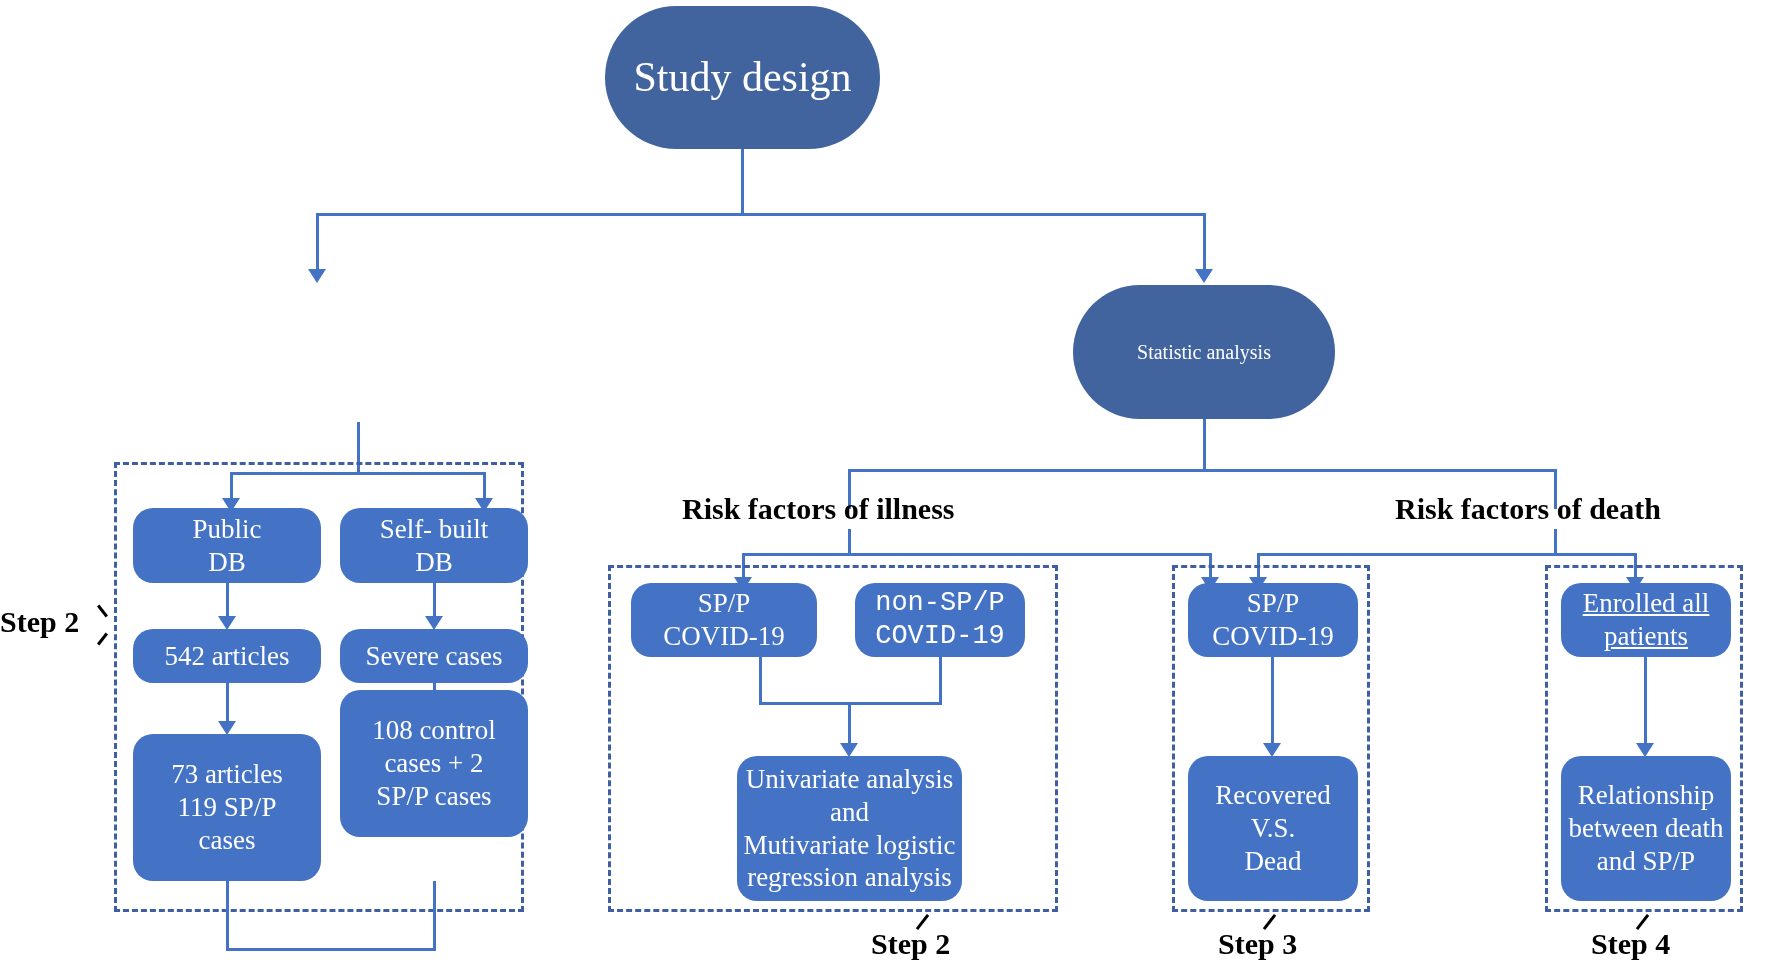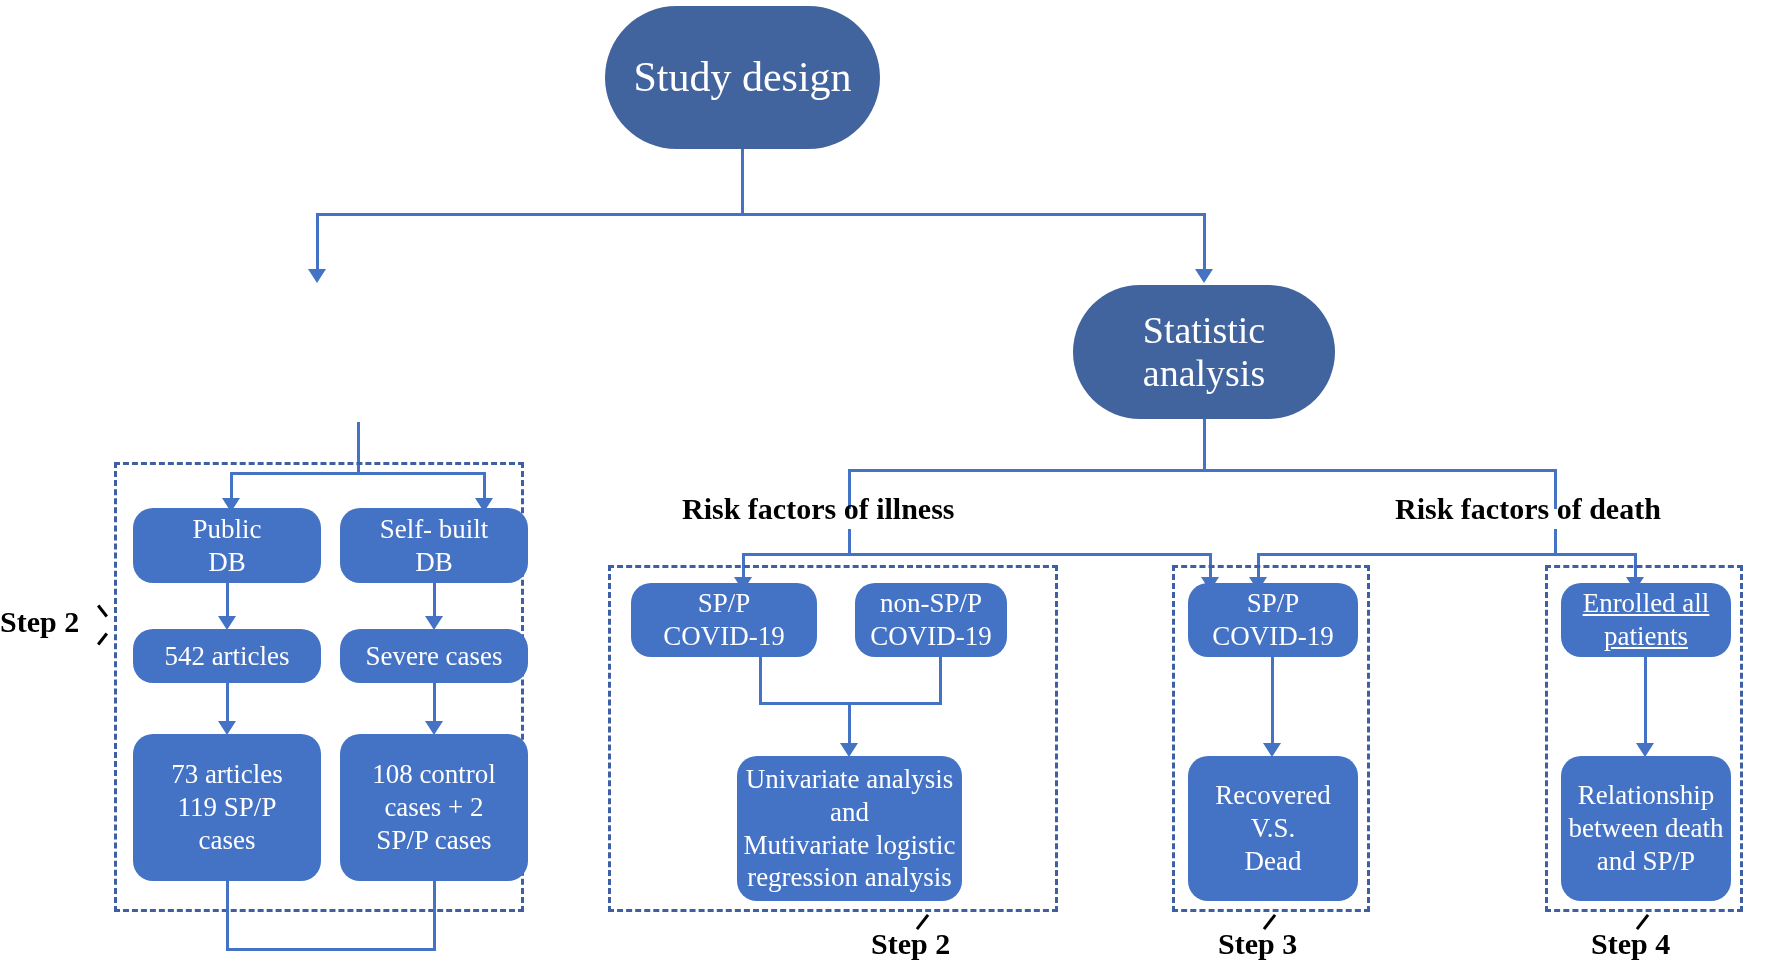--- a/index.html
+++ b/index.html
@@ -106,21 +106,21 @@
   <div class="ln-v" style="left:741px; top:149px; height:66px;"></div>
   <div class="ln-h" style="left:316px; top:213px; width:890px;"></div>
 
   <div class="ln-v" style="left:316px; top:213px; height:60px;"></div>
   <div class="arrowhead" style="left:308px; top:269px;"></div>
 
   <div class="ln-v" style="left:1203px; top:213px; height:60px;"></div>
   <div class="arrowhead" style="left:1195px; top:269px;"></div>
 
 
-  <div class="node-round" style="left:1073px; top:285px; width:262px; height:134px; border-radius:67px; font-size:38px;text-align:center;">
+  <div class="node-round" style="left:1073px; top:285px; width:262px; height:134px; border-radius:67px; font-size:20px;text-align:center;">
     <span style="white-space:pre-line; max-width:190px;">Statistic analysis</span>
   </div>
 
   <div class="ln-v" style="left:357px; top:422px; height:52px;"></div>
   <div class="ln-h" style="left:230px; top:472px; width:256px;"></div>
   <div class="ln-v" style="left:230px; top:472px; height:30px;"></div>
   <div class="arrowhead" style="left:222px; top:498px;"></div>
   <div class="ln-v" style="left:483px; top:472px; height:30px;"></div>
   <div class="arrowhead" style="left:475px; top:498px;"></div>
 
@@ -150,21 +150,21 @@
   <div class="ln-v" style="left:226px; top:683px; height:42px;"></div>
   <div class="arrowhead" style="left:218px; top:721px;"></div>
   <div class="ln-v" style="left:433px; top:683px; height:42px;"></div>
   <div class="arrowhead" style="left:425px; top:721px;"></div>
 
   <div class="node-box" style="left:133px; top:734px; width:188px; height:147px; font-size:27px;">
     <span style="white-space:pre-line;">73 articles
 119 SP/P
 cases</span>
   </div>
-  <div class="node-box" style="left:340px; top:734px; width:188px; height:147px; font-size:27px;">
+  <div class="node-box" style="left:340px; top:690px; width:188px; height:147px; font-size:27px;">
     <span style="white-space:pre-line;">108 control
 cases + 2
 SP/P  cases</span>
   </div>
 
   <div class="ln-v" style="left:226px; top:881px; height:70px;"></div>
   <div class="ln-v" style="left:433px; top:881px; height:70px;"></div>
   <div class="ln-h" style="left:226px; top:948px; width:210px;"></div>
 
   <div class="label-bold" style="left:0px; top:605px; font-size:30px;">Step 2</div>
@@ -187,21 +187,21 @@
   <div class="arrowhead" style="left:734px; top:577px;"></div>
   <div class="ln-v" style="left:1209px; top:553px; height:28px;"></div>
   <div class="arrowhead" style="left:1201px; top:577px;"></div>
 
   <div class="group-frame" style="left:608px; top:565px; width:450px; height:347px;"></div>
 
   <div class="node-box" style="left:631px; top:583px; width:186px; height:74px; font-size:27px;">
     <span style="white-space:pre-line;">SP/P
 COVID-19</span>
   </div>
-  <div class="node-box" style="left:855px; top:583px; width:152px; height:74px; font-size:27px;">
+  <div class="node-box" style="left:855px; top:583px; width:170px; height:74px; font-size:27px;font-family:Liberation Mono, monospace;">
     <span style="white-space:pre-line;">non-SP/P
 COVID-19</span>
   </div>
 
   <div class="ln-v" style="left:759px; top:657px; height:48px;"></div>
   <div class="ln-v" style="left:939px; top:657px; height:48px;"></div>
   <div class="ln-h" style="left:759px; top:702px; width:183px;"></div>
   <div class="ln-v" style="left:848px; top:702px; height:45px;"></div>
   <div class="arrowhead" style="left:840px; top:743px;"></div>
 

